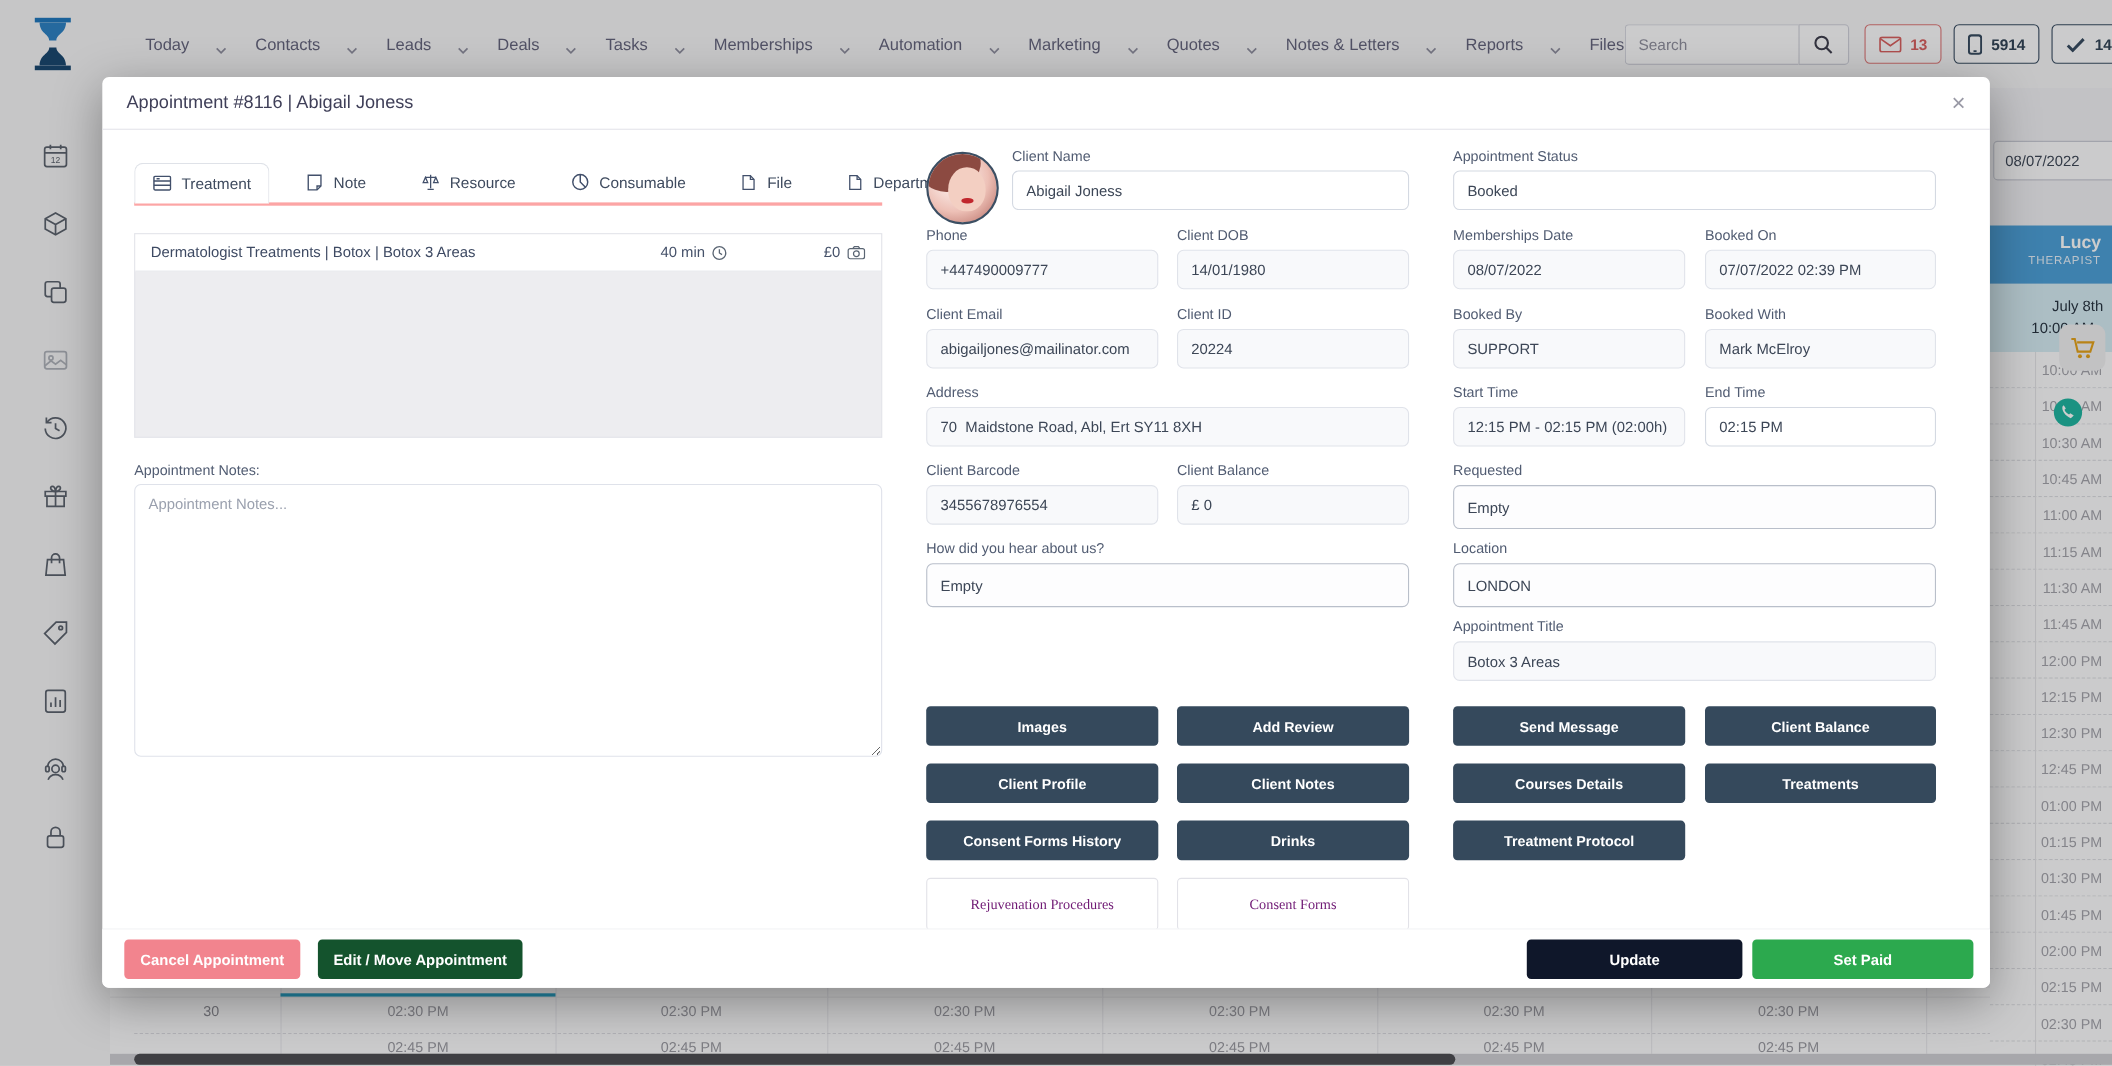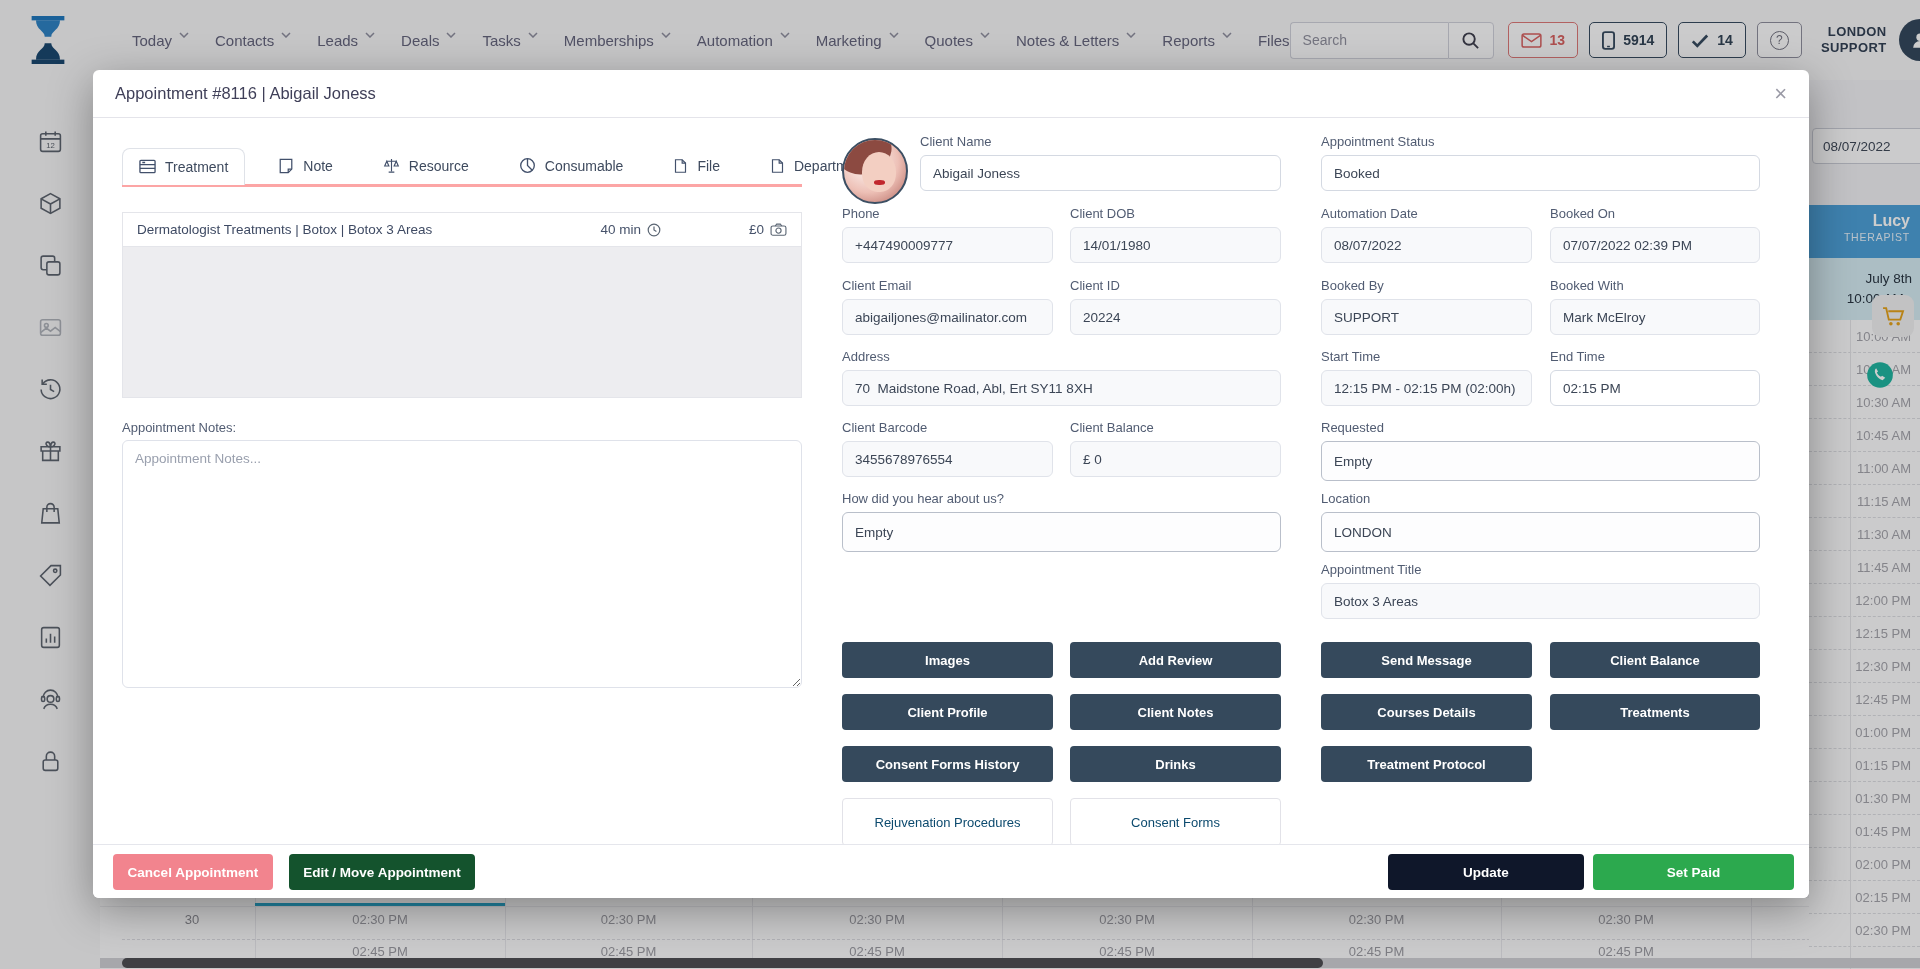--- a/index.html
+++ b/index.html
@@ -5,21 +5,21 @@
   * { margin:0; padding:0; box-sizing:border-box; }
   html,body { width:1920px; height:969px; overflow:hidden; }
   body { font-family:"Liberation Sans", sans-serif; background:#f2f2f5; position:relative; }
   #app { position:absolute; inset:0; width:1920px; height:969px; overflow:hidden; }
 
   
   .navbar { position:absolute; top:0; left:0; width:1920px; height:80px; background:#f6f6f8;
             display:flex; align-items:center; padding:0 24px 0 28px; z-index:1; }
   .logo { width:40px; height:48px; margin-right:64px; flex:none; cursor:pointer; }
   .menu { display:flex; align-items:center; gap:26px; flex:none; }
-  .mi { display:inline-flex; align-items:flex-start; gap:7px; font-size:15px; color:#63637c; cursor:pointer; white-space:nowrap; }
+  .mi { display:inline-flex; align-items:flex-end; gap:24px; font-size:15px; color:#63637c; cursor:pointer; white-space:nowrap; }
   .mi svg { color:#8d8d9e; }
   .search { margin-left:auto; display:flex; align-items:stretch; height:37px; margin-right:14px; }
   .search input { width:158px; border:1px solid #cfd0da; border-right:none; border-radius:4px 0 0 4px;
                   background:#fdfdfe; padding:0 12px; font-size:14px; color:#4a4a5e; outline:none; }
   .search input::placeholder { color:#8f8f9e; }
   .search-btn { width:46px; border:1px solid #cfd0da; border-radius:0 4px 4px 0; background:#fdfdfe;
                 display:flex; align-items:center; justify-content:center; cursor:pointer; }
   .badge { height:36px; border-radius:5px; display:inline-flex; align-items:center; gap:8px;
            padding:0 12px; margin-right:11px; font-size:14px; font-weight:bold; background:#fdfdfe; cursor:pointer; }
   .badge.red  { border:1px solid #dd7676; color:#d85f5f; }
@@ -114,22 +114,22 @@
   .photo { position:absolute; left:749px; top:20px; width:66px; height:66px; border-radius:50%;
            border:2px solid #3c4f63; overflow:hidden; background:radial-gradient(circle at 38% 35%, #f6ded8 0 28%, #edc0b6 55%, #cf9289 78%, #b8766e 100%); }
   .photo .hair { position:absolute; left:-8px; top:-12px; width:56px; height:46px; border-radius:50%;
                  background:#8c4a41; transform:rotate(-18deg); }
   .photo .face { position:absolute; left:18px; top:12px; width:34px; height:40px; border-radius:50% 50% 46% 46%;
                  background:#f3cfc2; }
   .photo .lips { position:absolute; left:30px; top:40px; width:11px; height:5px; border-radius:45%; background:#c1272d; }
 
   .abtn { position:absolute; height:36px; background:#35495c; color:#fff; border:none; border-radius:4px;
           font-size:13px; font-weight:bold; cursor:pointer; font-family:"Liberation Sans", sans-serif; }
-  .sbtn { position:absolute; height:48px; background:#fff; color:#0c4a6e; border:1px solid #e2e2e8; border-radius:4px;
-          font-size:13px; cursor:pointer; font-family:Liberation Sans, sans-serif; }
+  .sbtn { position:absolute; height:48px; background:#fff; color:#701a75; border:1px solid #e2e2e8; border-radius:4px;
+          font-size:13px; cursor:pointer; font-family:Liberation Serif, serif; }
 
   .fbtn { position:absolute; top:9px; height:36px; border:none; border-radius:4px; color:#fff;
           font-size:13.5px; font-weight:bold; cursor:pointer; font-family:"Liberation Sans", sans-serif; }
   .fbtn.cancel { left:20px; width:160px; background:#f2848e; }
   .fbtn.edit   { left:196px; width:186px; background:#14532d; }
   .fbtn.update { left:1295px; width:196px; background:#0f172a; }
   .fbtn.paid   { left:1500px; width:201px; background:#2ca94e; }
 
   svg { display:block; }
 </style>
@@ -575,21 +575,21 @@
       <div class="fg" style="left:749px;top:373px;width:439px">
         <div class="lb">How did you hear about us?</div>
         <input class="inp sel" readonly="" value="Empty" style="">
       </div>
 
       <div class="fg" style="left:1228px;top:16px;width:439px">
         <div class="lb">Appointment Status</div>
         <input class="inp ed" value="Booked" style="">
       </div>
       <div class="fg" style="left:1228px;top:88px;width:211px">
-        <div class="lb">Automation Date</div>
+        <div class="lb">Memberships Date</div>
         <input class="inp" readonly="" value="08/07/2022" style="">
       </div>
       <div class="fg" style="left:1457px;top:88px;width:210px">
         <div class="lb">Booked On</div>
         <input class="inp" readonly="" value="07/07/2022 02:39 PM" style="">
       </div>
       <div class="fg" style="left:1228px;top:160px;width:211px">
         <div class="lb">Booked By</div>
         <input class="inp" readonly="" value="SUPPORT" style="">
       </div>

